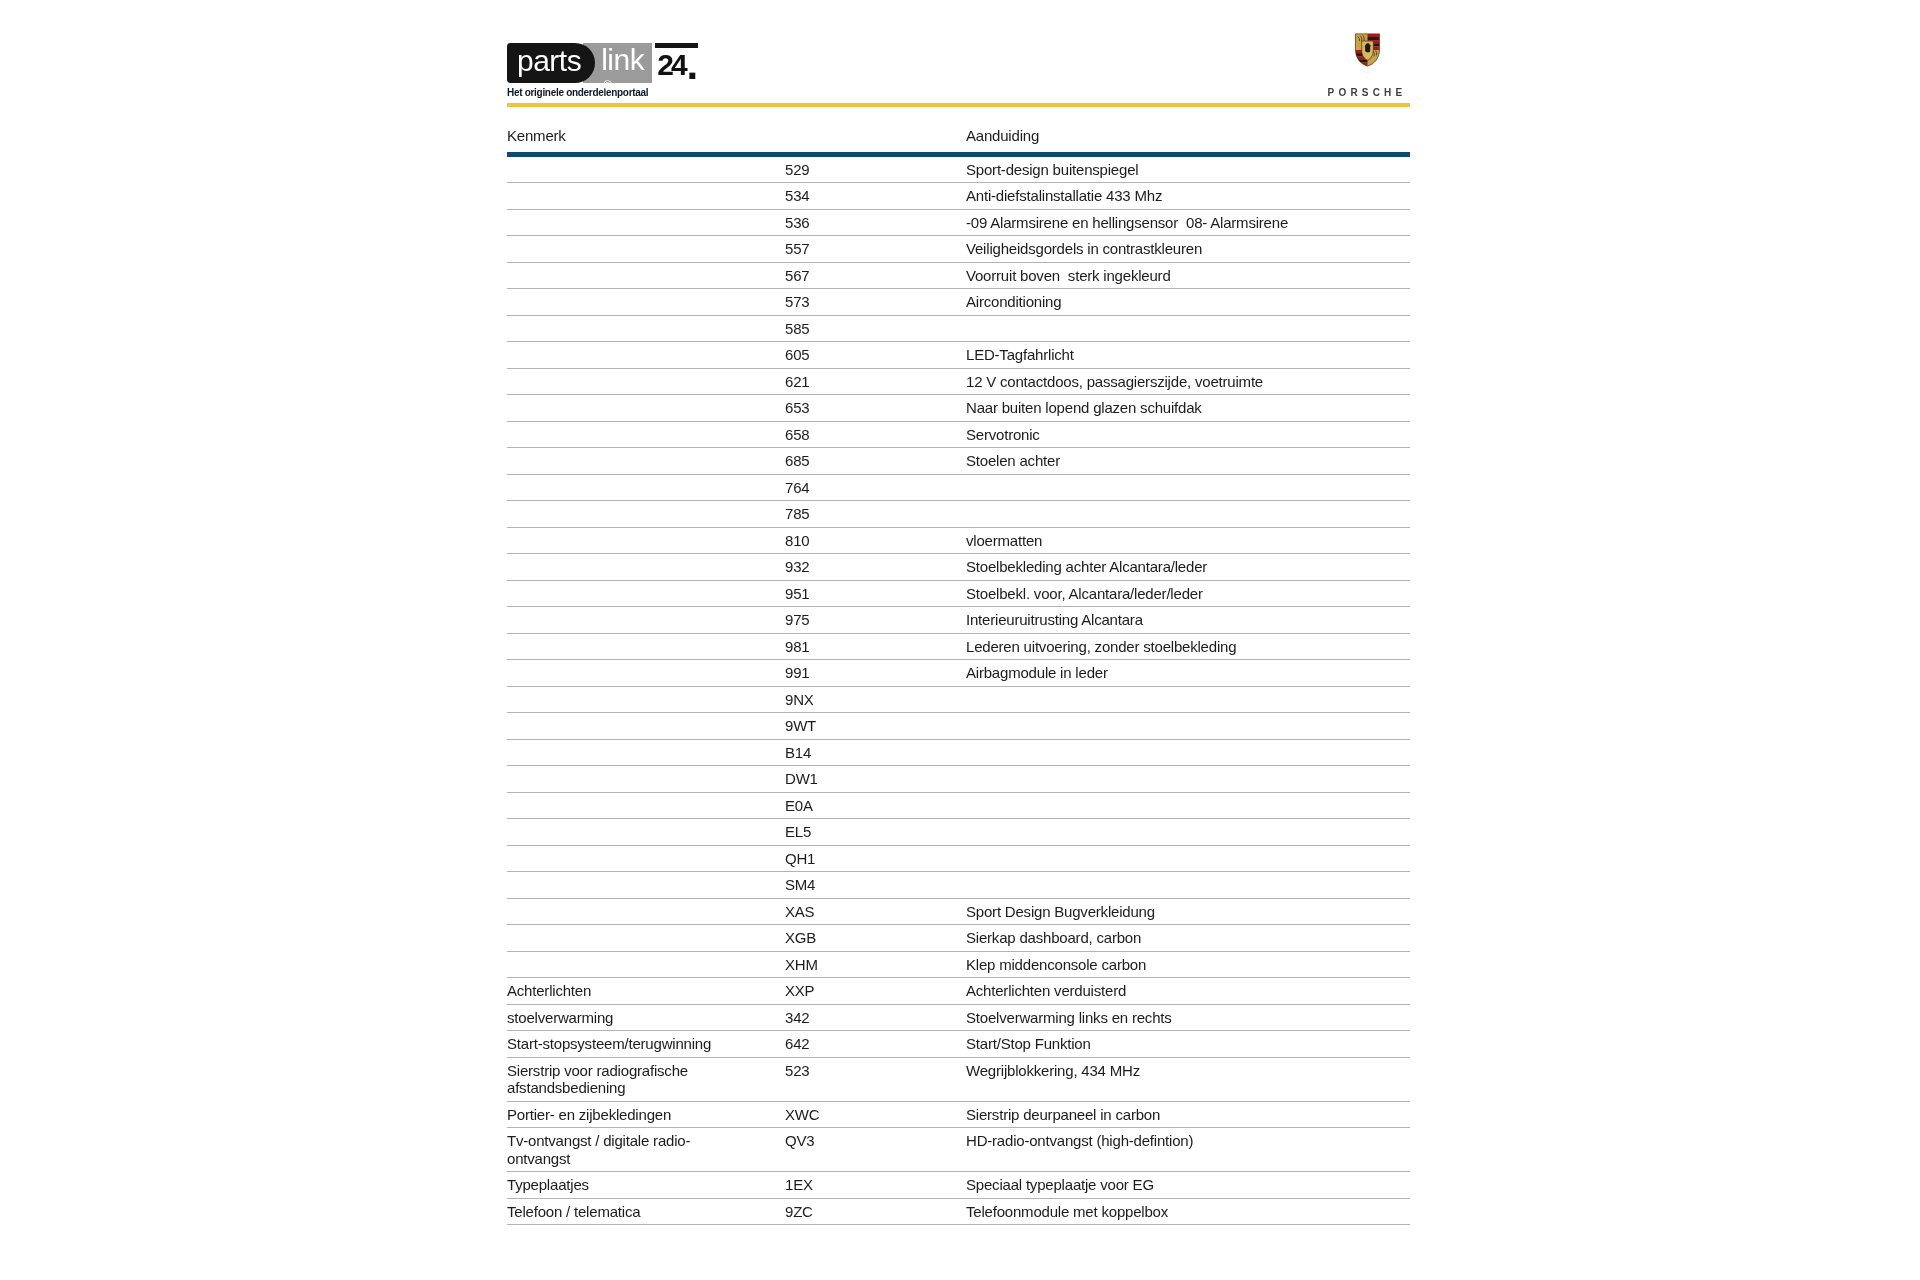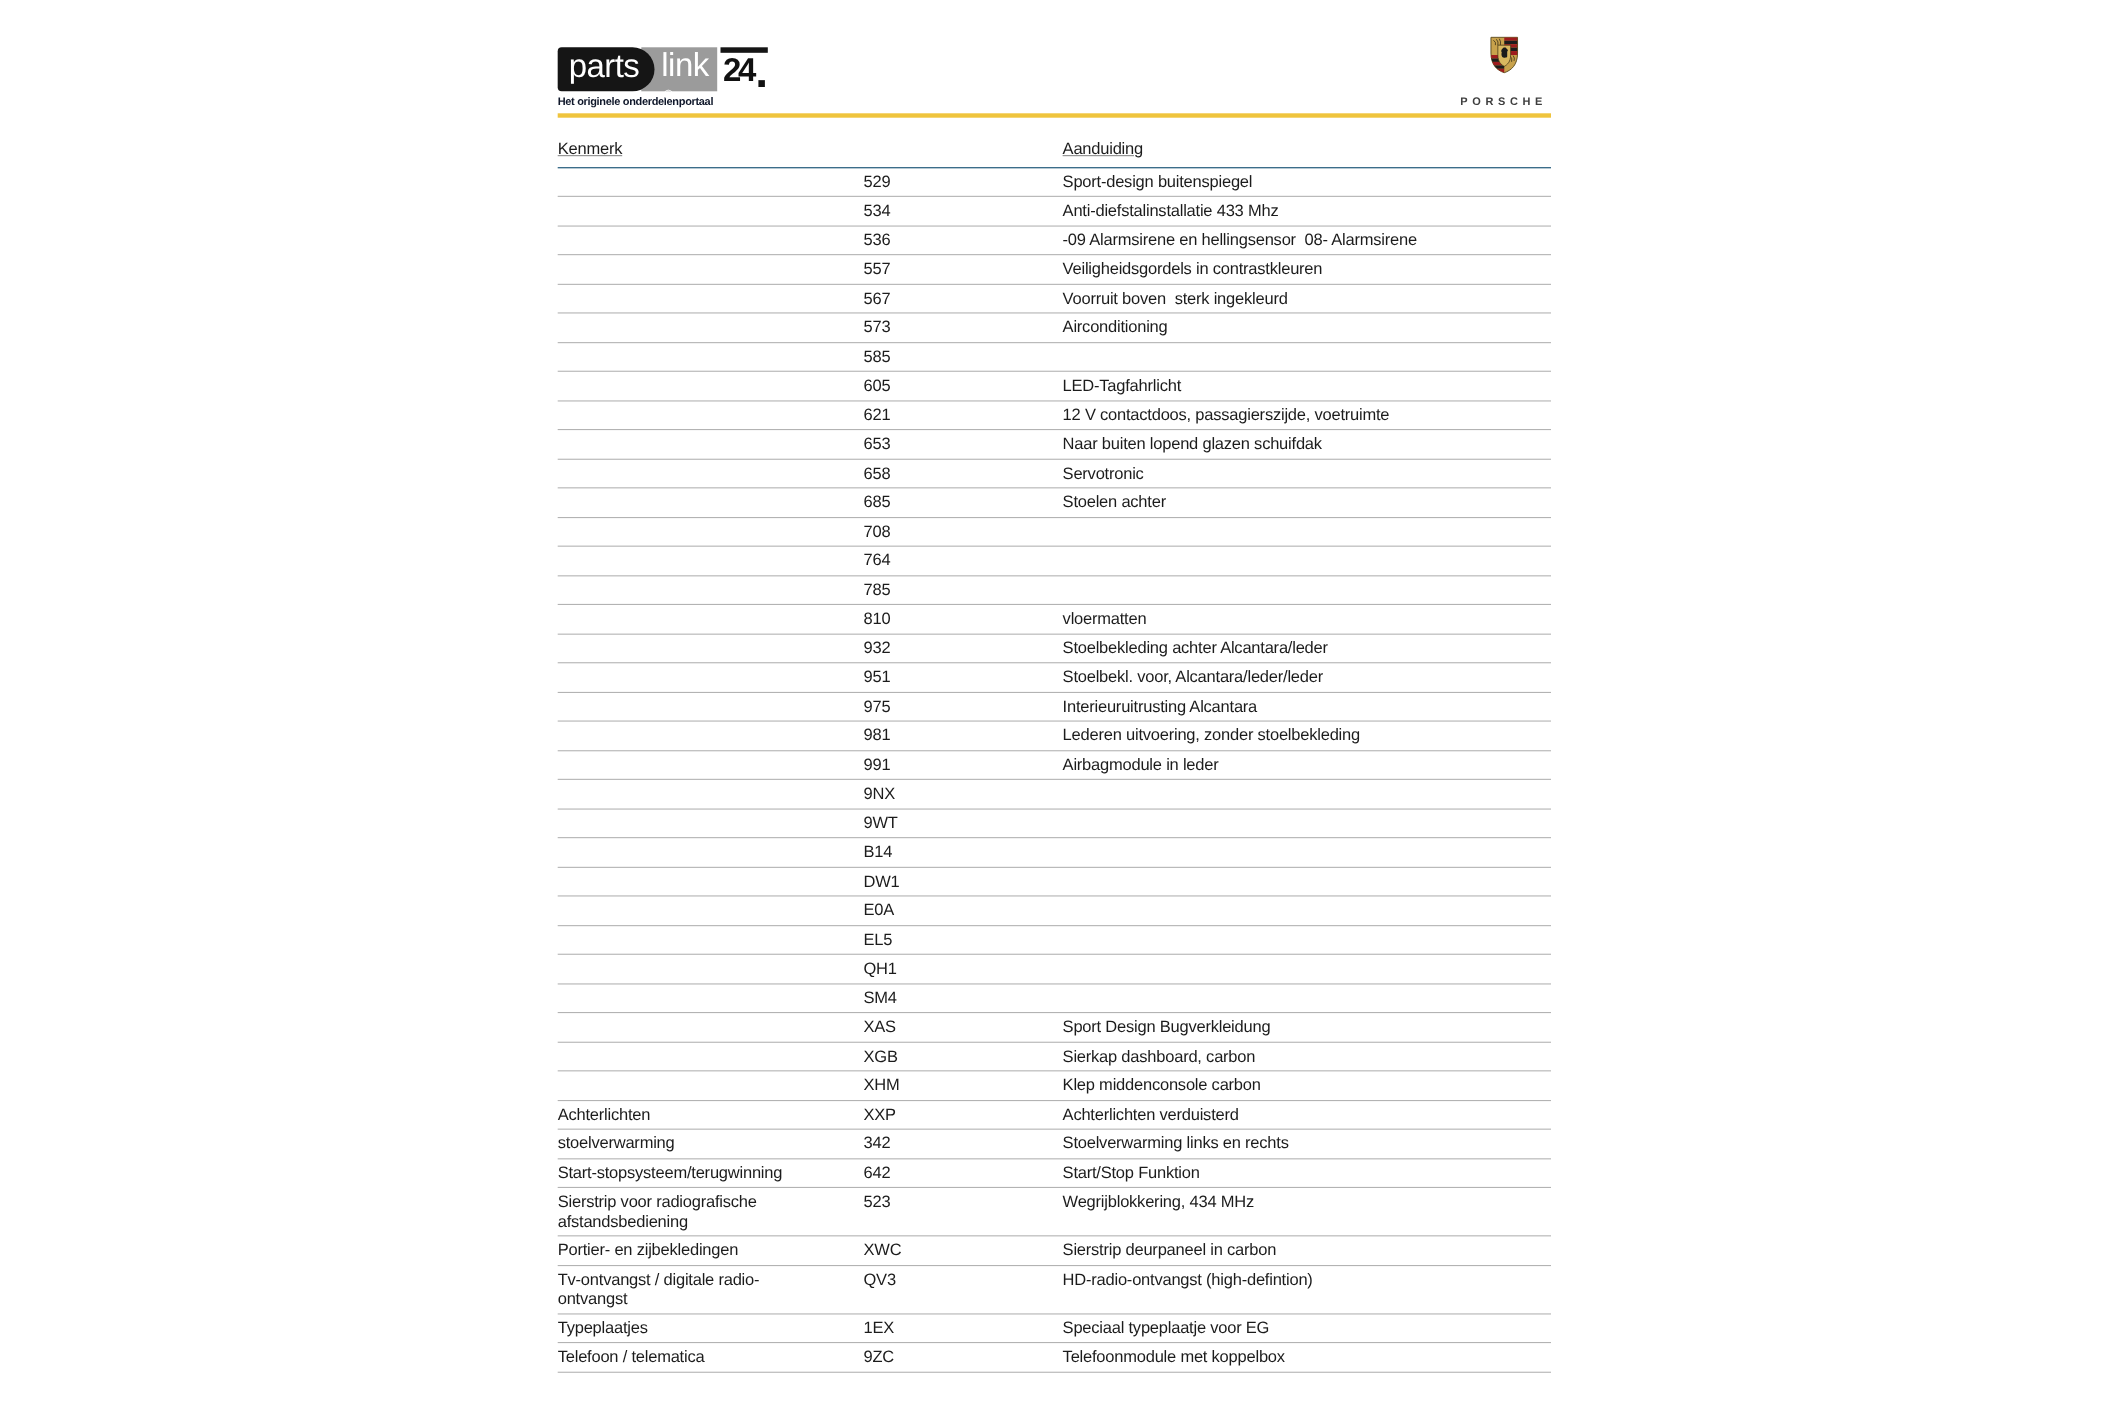--- a/index.html
+++ b/index.html
@@ -25,22 +25,22 @@
   .pl-dot { color:#111111; font-size:42px; font-weight:800; line-height:30px; margin-left:2px; }
   .tagline { margin-top:4px; font-size:10px; font-weight:700; letter-spacing:-0.3px; color:#0f172a; }
 
   .brand-right { display:flex; flex-direction:column; align-items:center; width:86px; margin-top:2px; }
   .porsche-word { margin-top:20px; font-size:10px; font-weight:600; letter-spacing:4.2px;
                   color:#3e3e3e; white-space:nowrap; }
 
   .accent-line { height:4px; background:#EFC43D; margin-top:5px; }
 
   
-  .thead { display:flex; padding:20px 0 7px; border-bottom:1px solid #0c4a6e;
-           color:#8b8b8b; font-size:13.5px; letter-spacing:-0.1px;text-decoration:underline; }
+  .thead { display:flex; padding:20px 0 7px; border-bottom:5px solid #0c4a6e;
+           color:#8b8b8b; font-size:13.5px; letter-spacing:-0.1px; }
   .row { display:flex; border-bottom:1px solid #b3b3b3; padding:4px 0; }
   .cell { font-size:15px; line-height:17.5px; letter-spacing:-0.2px; color:#1c1c1c;
           white-space:pre-wrap; }
   .k { width:278px; padding-right:38px; }
   .c { width:181px; }
   .a { flex:1; }
 </style>
 </head>
 <body>
 
@@ -155,25 +155,20 @@
           <div class="cell c">658</div>
           <div class="cell a">Servotronic</div>
         </div>
         <div class="row">
           <div class="cell k"></div>
           <div class="cell c">685</div>
           <div class="cell a">Stoelen achter</div>
         </div>
         <div class="row">
           <div class="cell k"></div>
-          <div class="cell c">708</div>
-          <div class="cell a"></div>
-        </div>
-        <div class="row">
-          <div class="cell k"></div>
           <div class="cell c">764</div>
           <div class="cell a"></div>
         </div>
         <div class="row">
           <div class="cell k"></div>
           <div class="cell c">785</div>
           <div class="cell a"></div>
         </div>
         <div class="row">
           <div class="cell k"></div>

